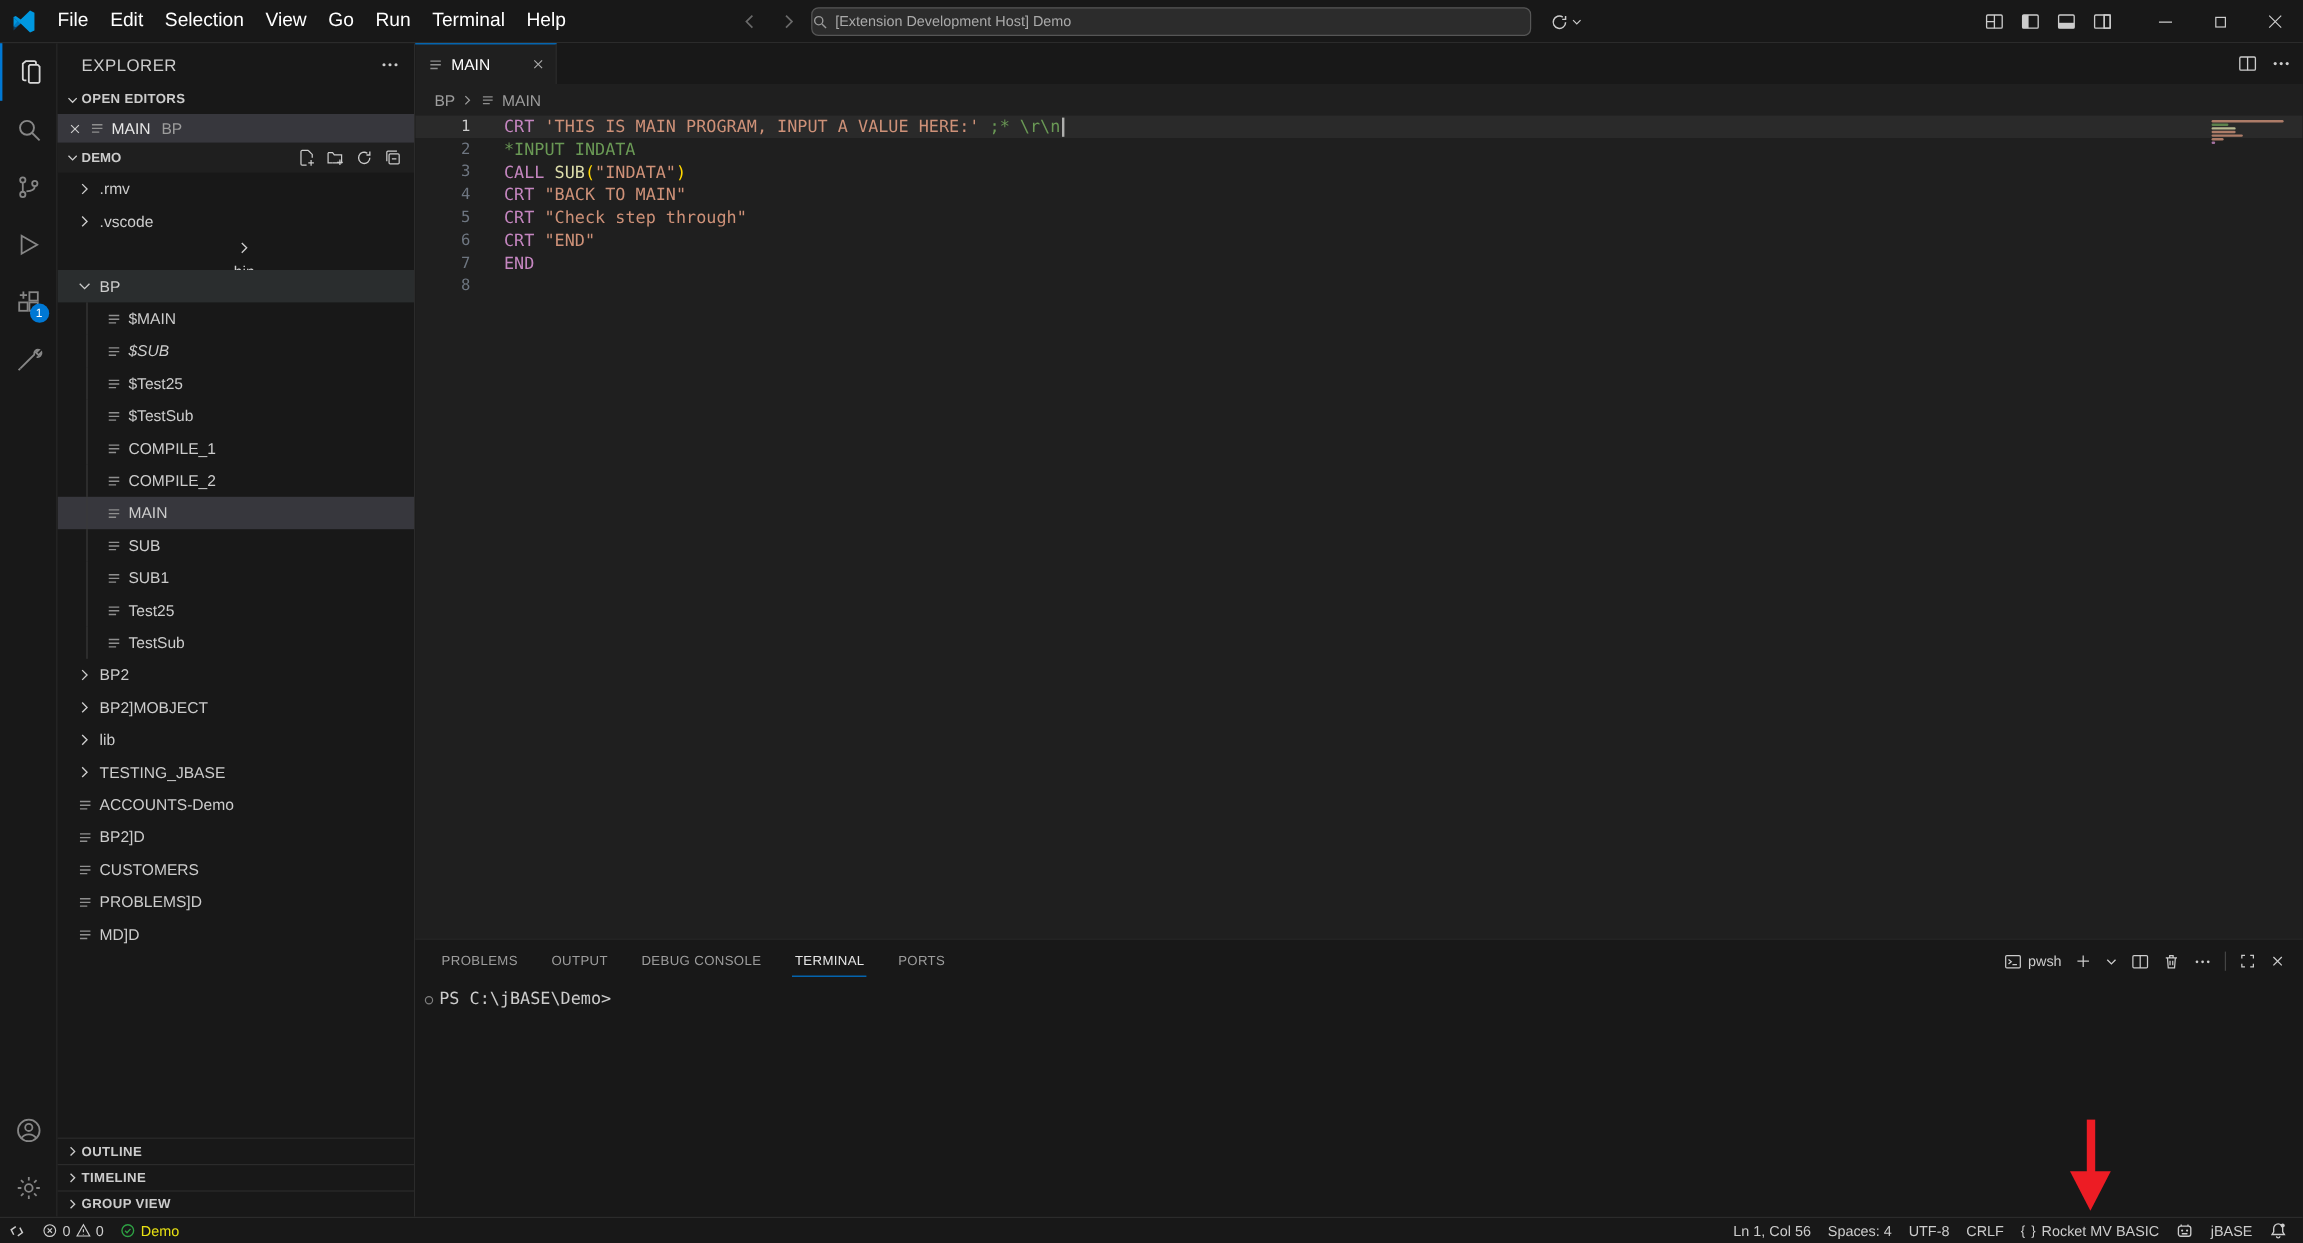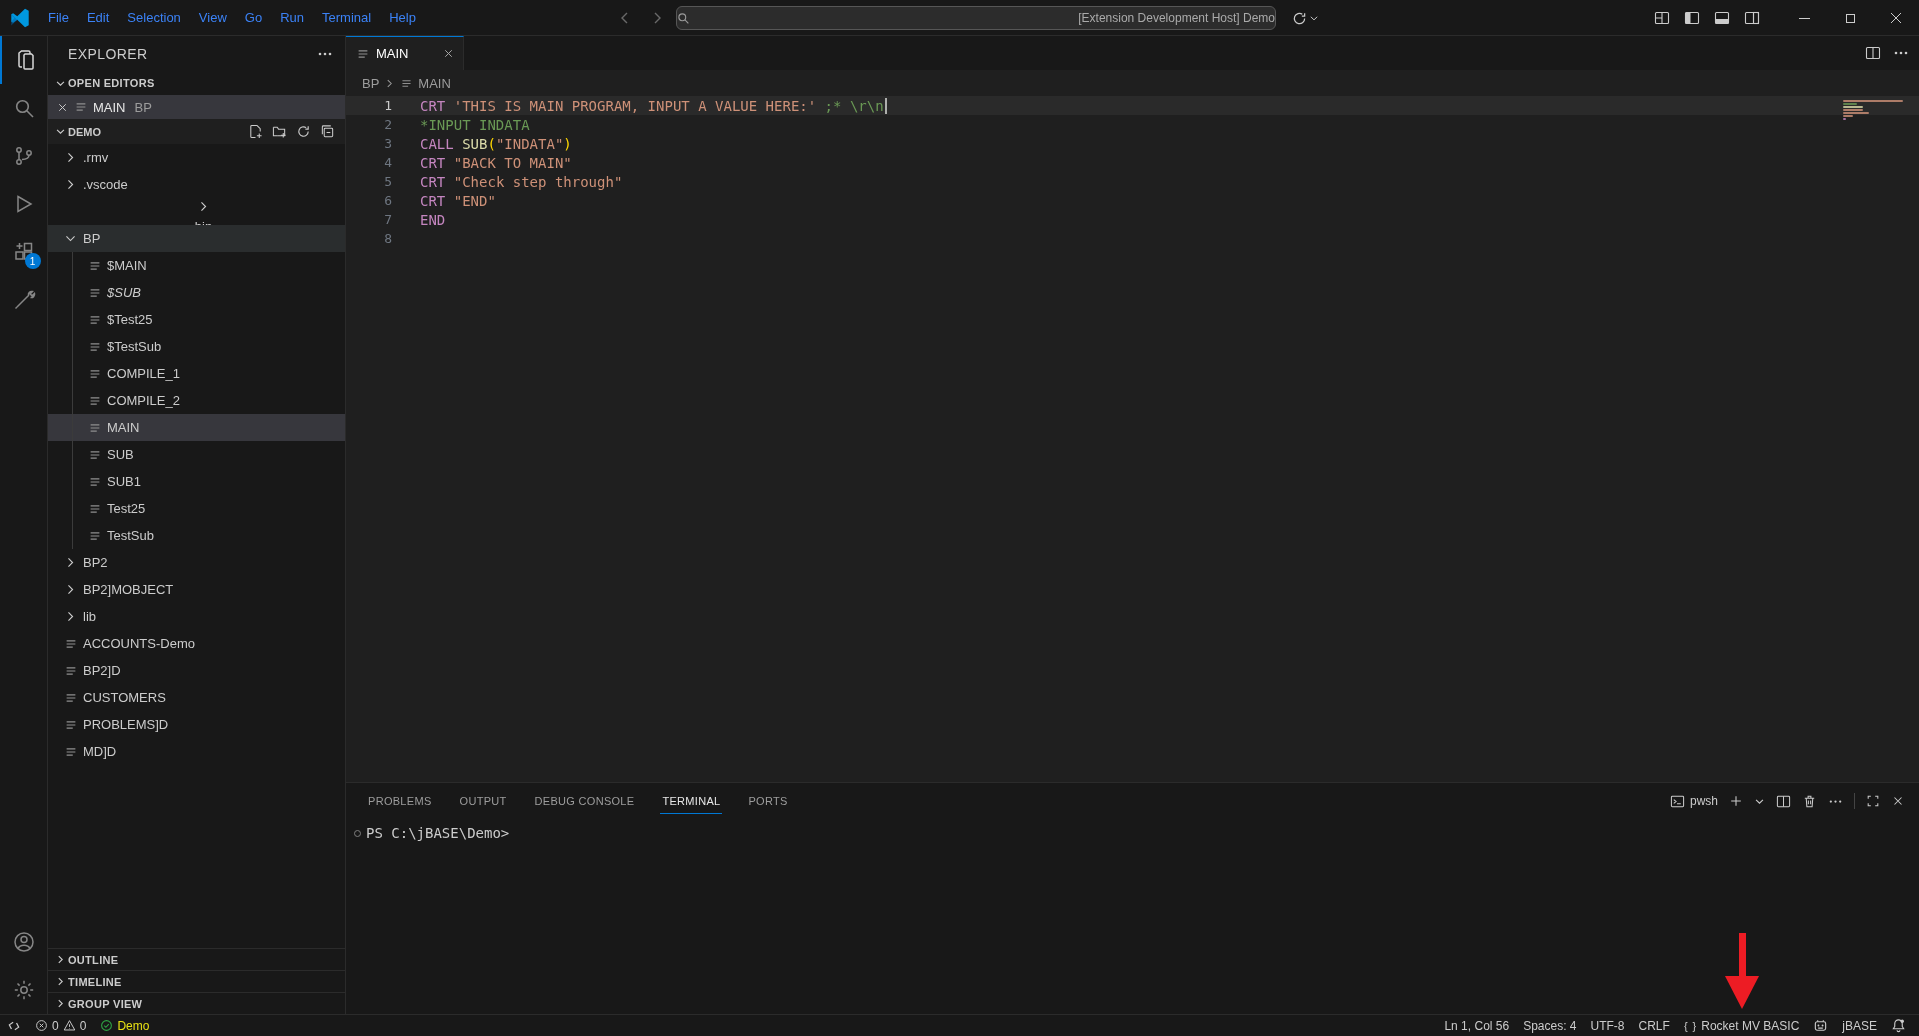--- a/index.html
+++ b/index.html
@@ -5,26 +5,26 @@
   * { margin:0; padding:0; box-sizing:border-box; }
   html,body { width:1919px; height:1036px; overflow:hidden; background:#1f1f1f;
     font-family:"Liberation Sans","DejaVu Sans",sans-serif; color:#cccccc; }
   svg { display:block; }
   .app { position:relative; width:1919px; height:1036px; display:flex; flex-direction:column; }
 
   
   .titlebar { height:36px; background:#181818; border-bottom:1px solid #2b2b2b;
     display:flex; align-items:center; flex:none; position:relative; }
   .vscode-logo { width:22px; height:22px; margin:0 8px 0 9px; }
-  .menubar { display:flex; align-items:center; font-size:13px; color:#3b82f6;justify-content:flex-end; }
+  .menubar { display:flex; align-items:center; font-size:16px; color:#ffffff;justify-content:flex-end; }
   .menu-item { padding:4px 9px; border-radius:5px; cursor:default; }
   .titlebar-center { position:absolute; left:612px; top:0; height:36px; display:flex; align-items:center; gap:6px; }
   .nav-arrow { width:26px; height:26px; display:flex; align-items:center; justify-content:center; opacity:.45; }
   .cmd-center { width:600px; height:24px; background:#2c2c2c; border:1px solid #565656; border-radius:6px;
-    display:flex; align-items:center; justify-content:space-between; gap:6px; color:#aaaaaa; font-size:12px; }
+    display:flex; align-items:center; justify-content:flex-start; gap:6px; color:#aaaaaa; font-size:12px; }
   .reload-group { display:flex; align-items:center; margin-left:10px; gap:2px; }
   .titlebar-right { position:absolute; right:0; top:0; height:36px; display:flex; align-items:center; }
   .layout-icons { display:flex; gap:8px; margin-right:18px; }
   .layout-icons .ic { width:22px; height:22px; display:flex; align-items:center; justify-content:center; }
   .win-btn { width:46px; height:36px; display:flex; align-items:center; justify-content:center; }
 
   
   .main { flex:1; display:flex; min-height:0; }
 
   
@@ -489,20 +489,28 @@
             </span>
             <span>BP2]MOBJECT</span>
           </div>
           <div class="tree-row" style="padding-left: 14px;">
             <span class="chev">
               <svg width="13" height="13" viewBox="0 0 16 16" fill="none" stroke="#cccccc" stroke-width="1.4">
                 <path d="M5.5 3l5 5-5 5"></path>
               </svg>
             </span>
             <span>lib</span>
+          </div>
+          <div class="tree-row" style="padding-left: 14px;">
+            <span class="chev">
+              <svg width="13" height="13" viewBox="0 0 16 16" fill="none" stroke="#cccccc" stroke-width="1.4">
+                <path d="M5.5 3l5 5-5 5"></path>
+              </svg>
+            </span>
+            <span>TESTING_JBASE</span>
           </div>
           <div class="tree-row" style="padding-left: 14px;">
             <span class="ficon">
               <svg width="14" height="14" viewBox="0 0 16 16" stroke="#8f8f8f" stroke-width="1.3">
                 <path d="M3 4.5h10M3 8h10M3 11.5h7"></path>
               </svg>
             </span>
             <span>ACCOUNTS-Demo</span>
           </div>
           <div class="tree-row" style="padding-left: 14px;">

